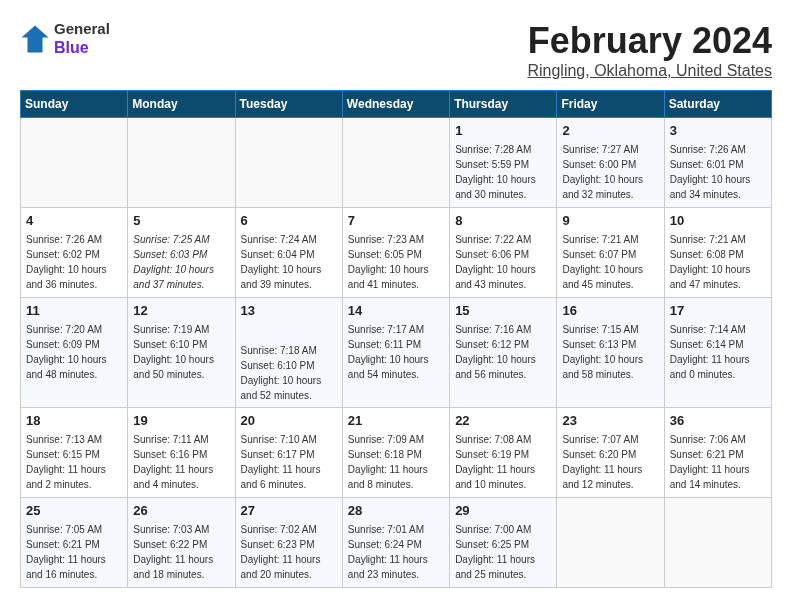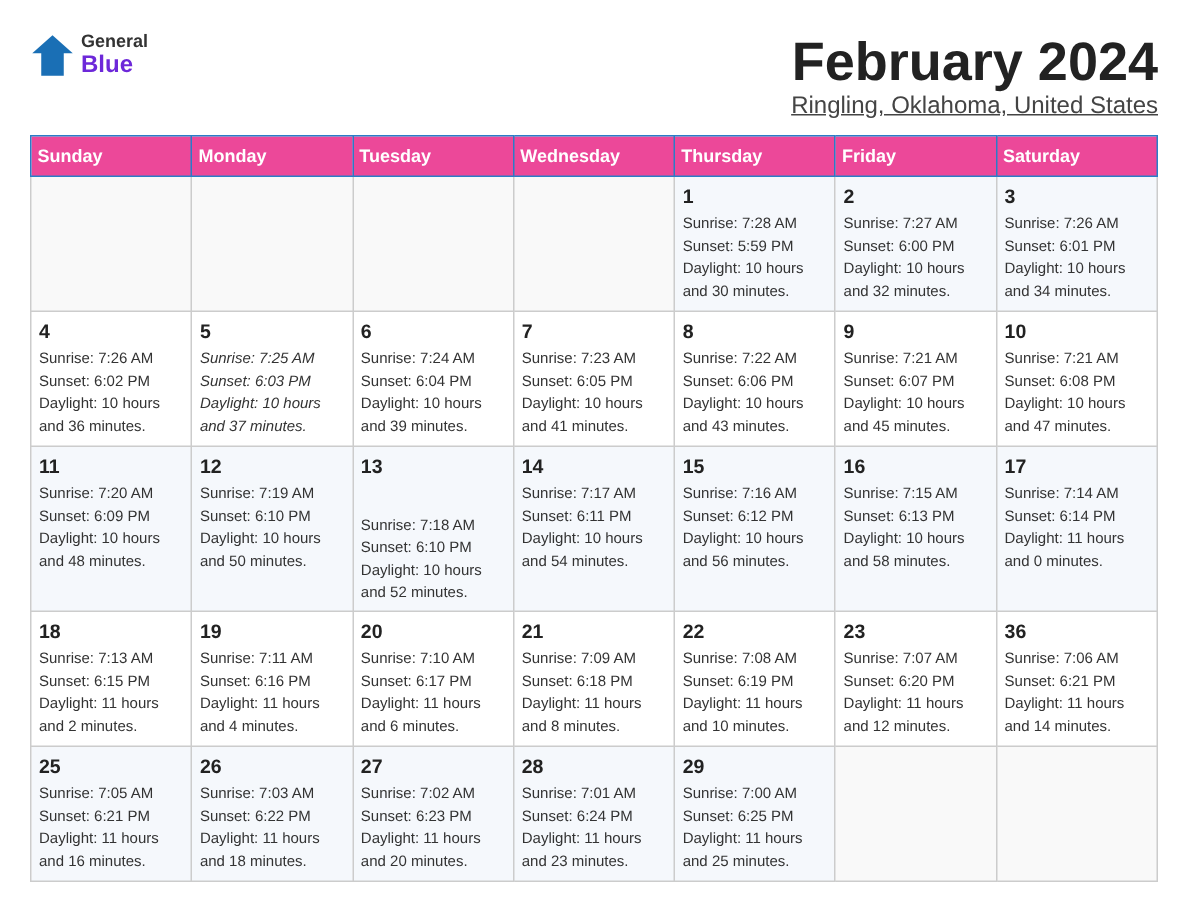--- a/index.html
+++ b/index.html
@@ -42,21 +42,21 @@
       font-size: 16px;
       color: #444;
       text-decoration: underline;
     }
     table {
       width: 100%;
       border-collapse: collapse;
       font-size: 11px;
     }
     thead th {
-      background-color: #ec4899;
+      background-color: #0c4a6e;
       color: #fff;
       padding: 6px 4px;
       text-align: left;
       font-size: 12px;
       font-weight: bold;
       border: 1px solid #2a7cc7;
     }
     tbody td {
       vertical-align: top;
       border: 1px solid #ccc;
@@ -92,21 +92,21 @@
   </style>
 </head>
 <body>
 
 <div class="header-area">
   <div class="logo">
     <svg class="logo-icon" viewBox="0 0 40 40">
       <polygon points="20,2 38,18 30,18 30,38 10,38 10,18 2,18" fill="#1a6fb5"></polygon>
     </svg>
     <div class="logo-text">
-      <div style="color:#333; font-size:12px; font-weight:bold;">General</div>
+      <div style="color:#333; font-size:15px; font-weight:bold;">General</div>
       <div style="color:#6d28d9; font-size:16px; font-weight:bold;">Blue</div>
     </div>
   </div>
   <div class="title-area">
     <div class="month-title">February 2024</div>
     <div class="location-title">Ringling, Oklahoma, United States</div>
   </div>
 </div>
 
 <table>

